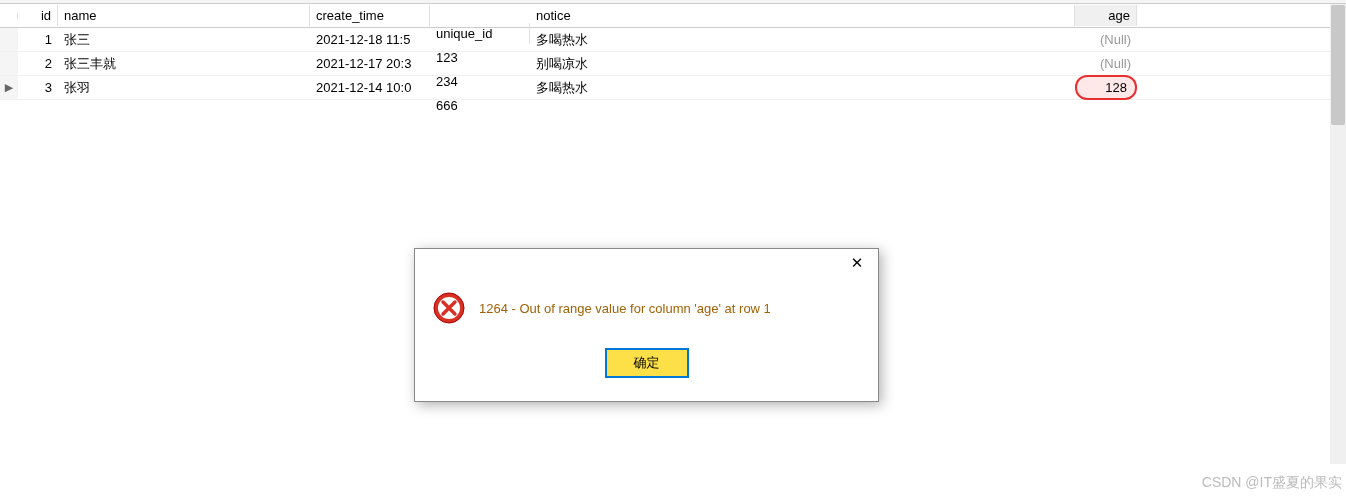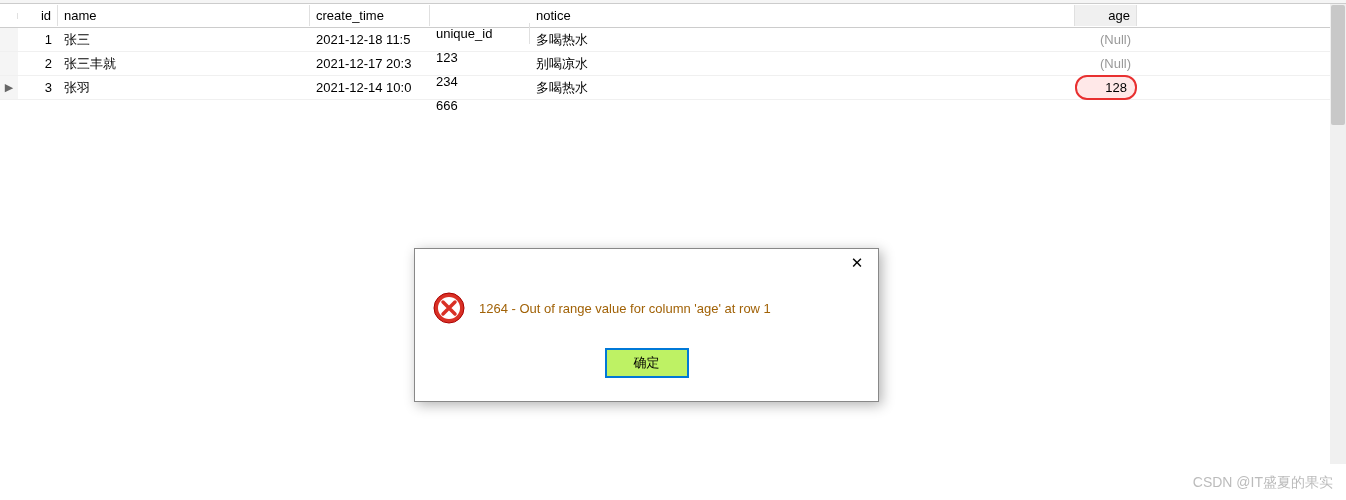--- a/index.html
+++ b/index.html
@@ -141,32 +141,32 @@
       color: #a16207;
     }
     .dialog-footer {
       display: flex;
       justify-content: center;
       padding: 5px 0 24px 0;
     }
     .dialog-button {
       min-width: 82px;
       padding: 4px 16px;
-      background: #bef264;
+      background: #fde047;
       border: 1px solid #adadad;
       outline: 2px solid #0078d7;
       outline-offset: -1px;
       cursor: pointer;
       font-size: 13px;
       font-family: inherit;
     }
     .watermark {
       position: absolute;
       bottom: 8px;
-      right: 13px;
+      right: 4px;
       color: rgba(120,120,120,0.5);
       font-size: 14px;
     }
   </style>
 </head>
 <body>
 
 <div class="toolbar-hint"></div>
 
 <div class="table-container">

